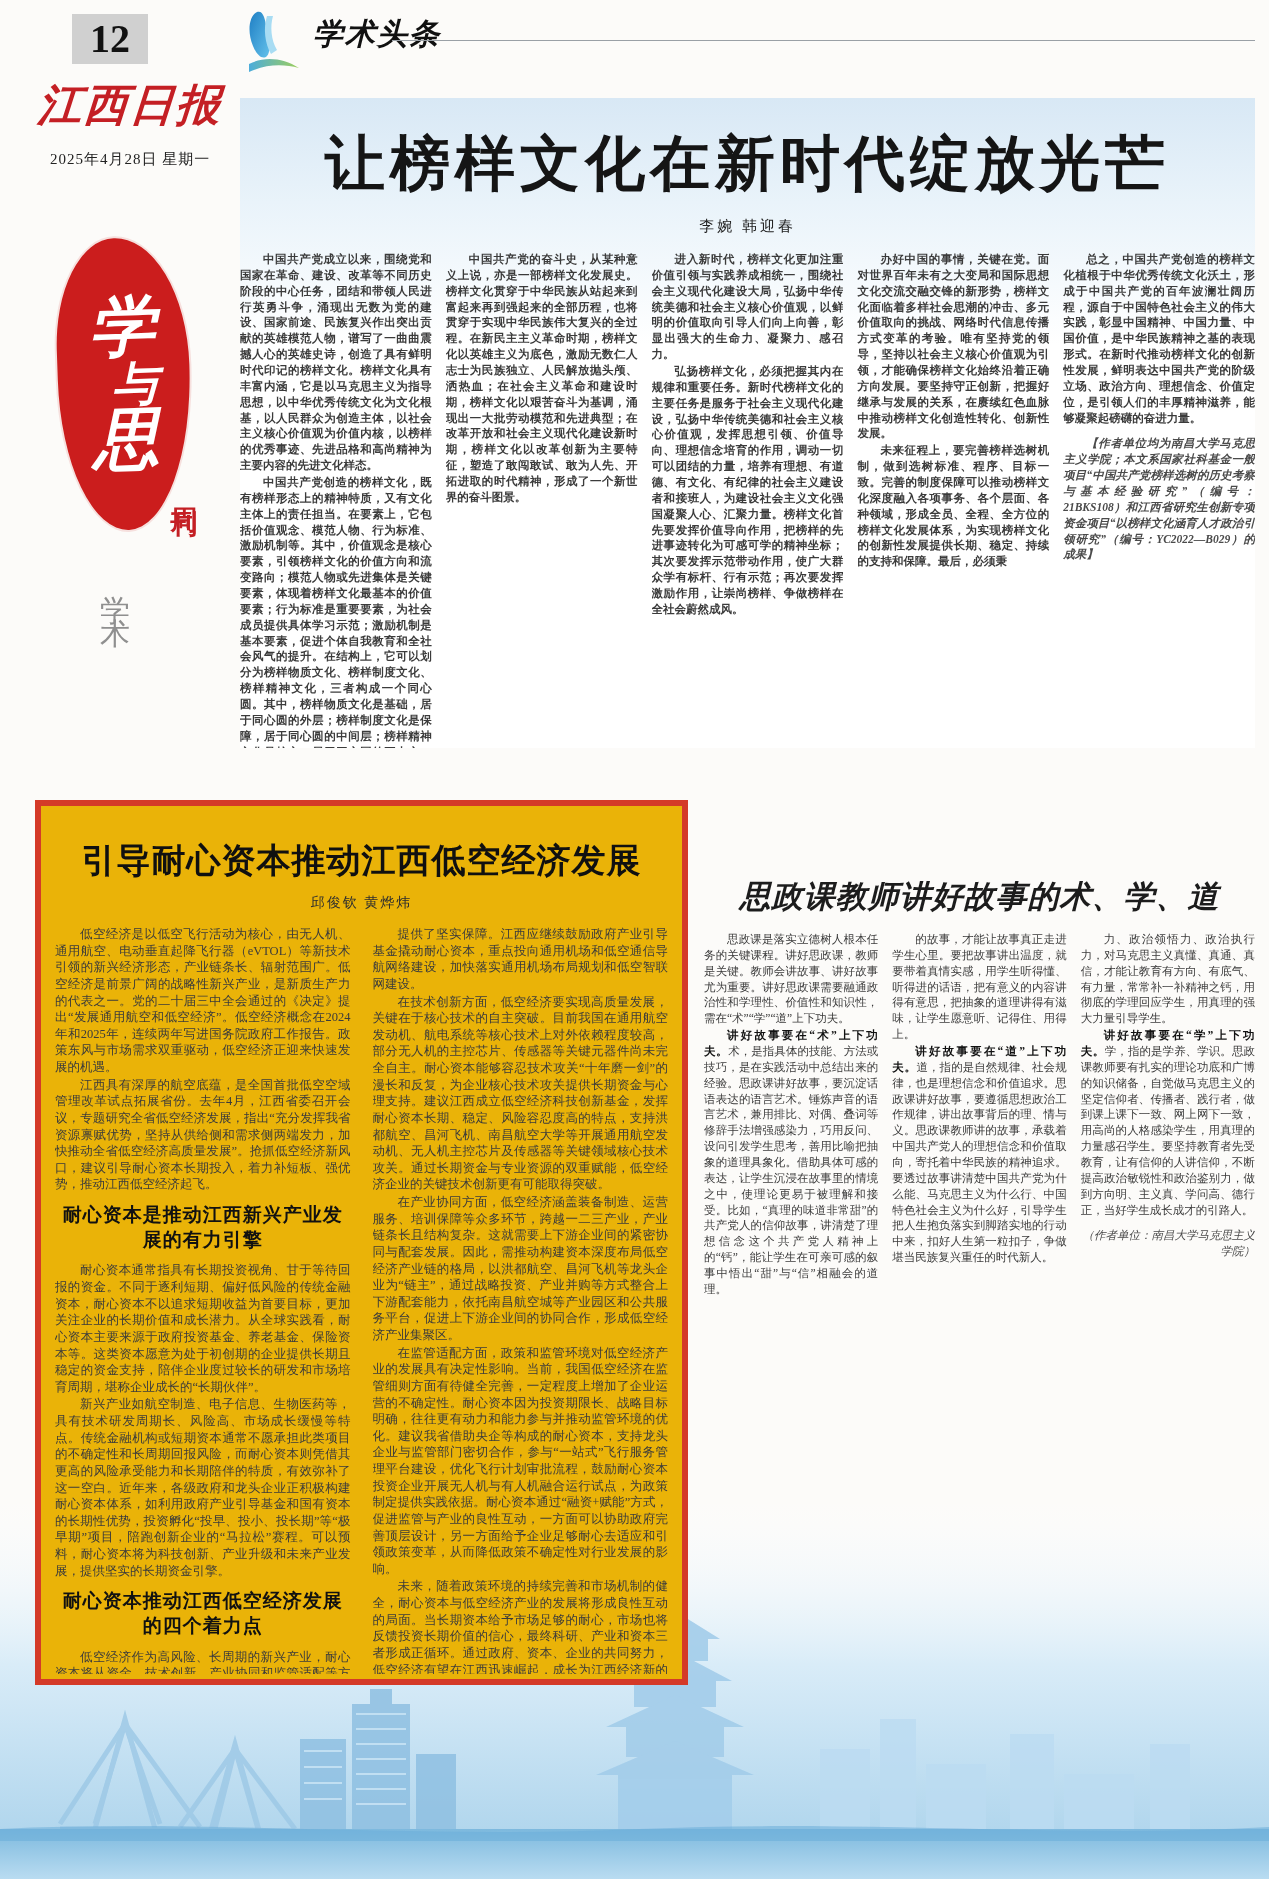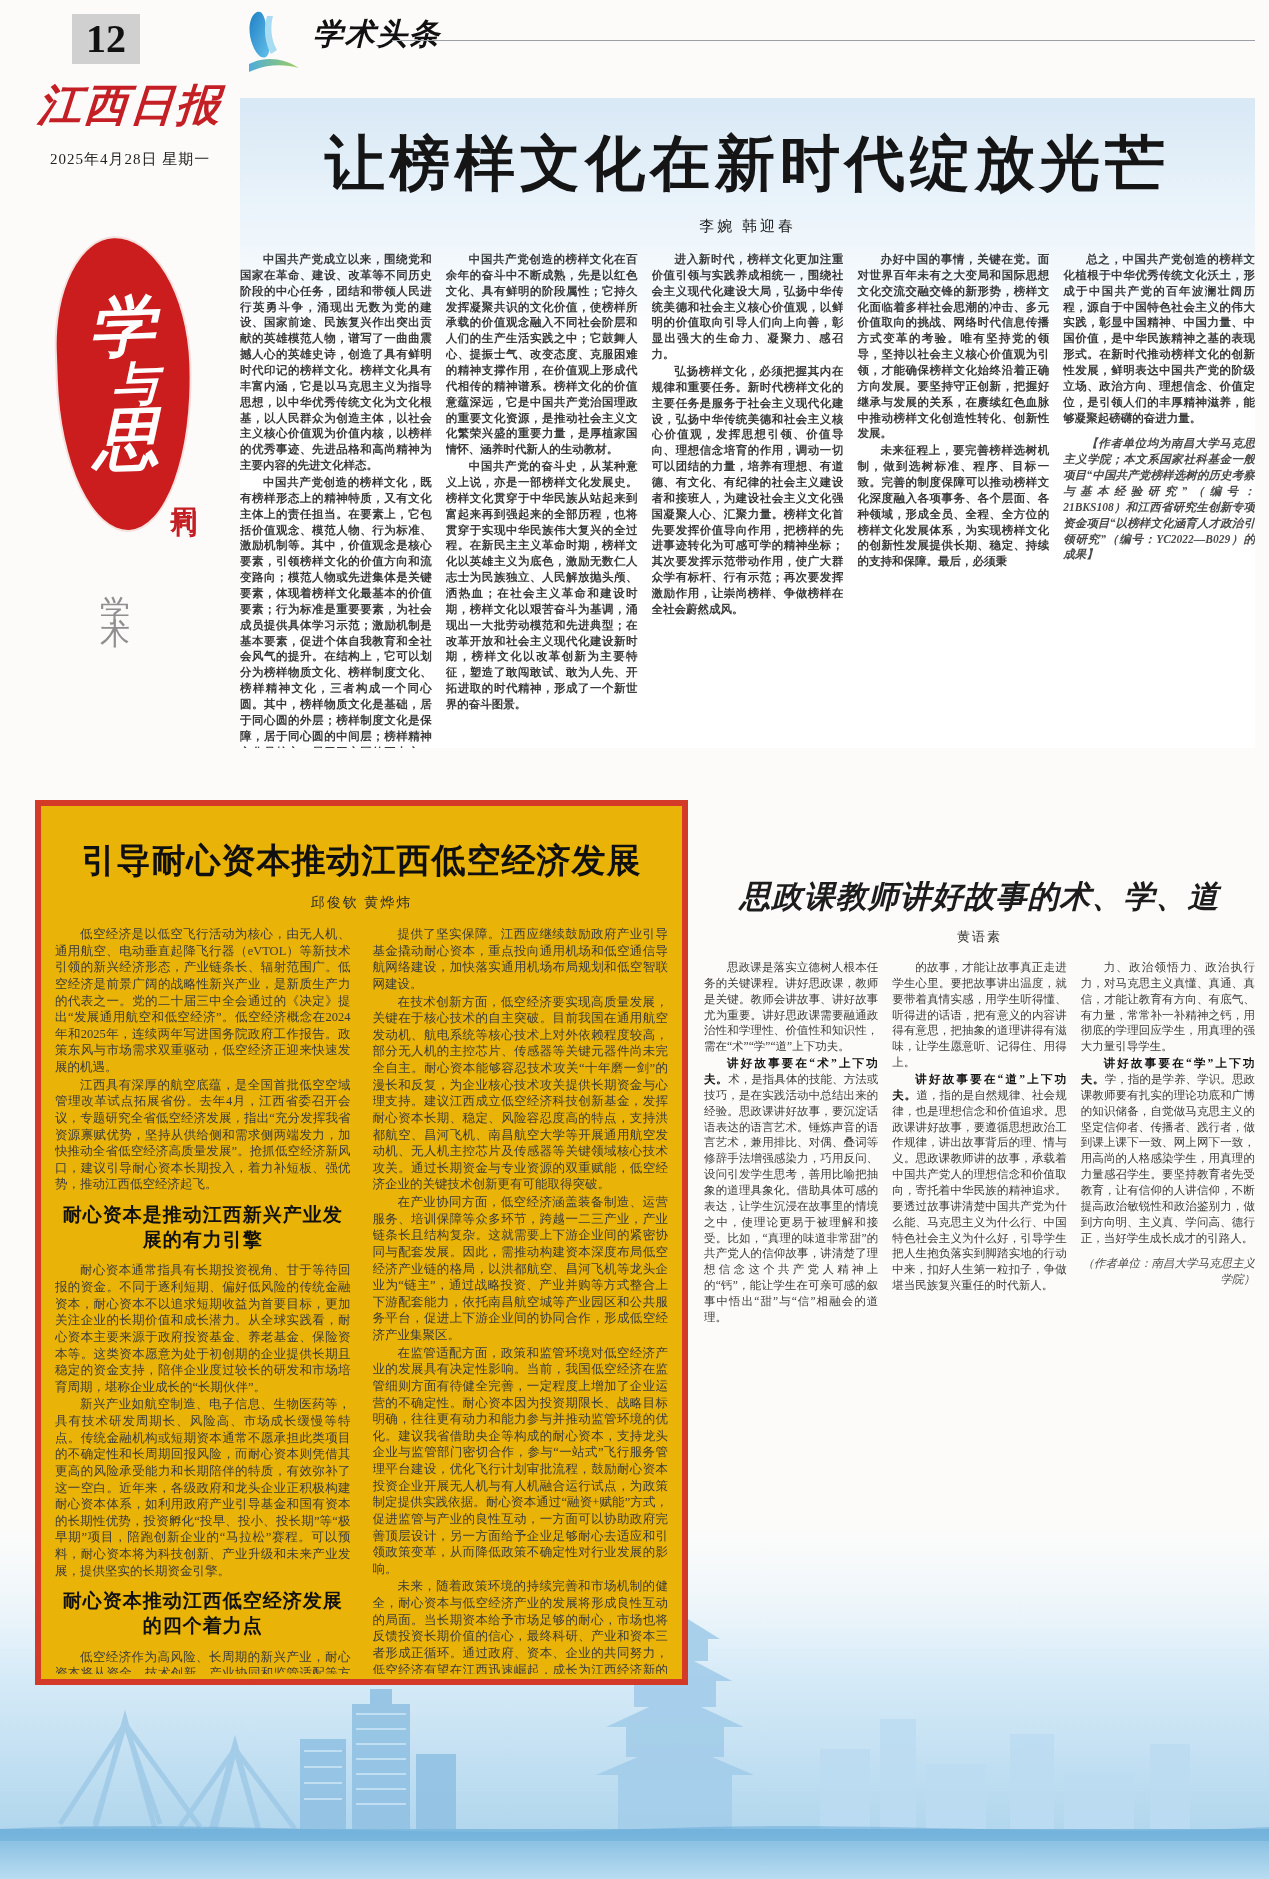--- a/index.html
+++ b/index.html
@@ -1,20 +1,20 @@
 <!DOCTYPE html>
 <html><head>
 <meta charset="utf-8">
 <style>
   * { margin:0; padding:0; box-sizing:border-box; }
   body { width:1269px; height:1879px; position:relative; background:#fcfbf9; overflow:hidden;
          font-family:"Liberation Serif","DejaVu Serif",serif; color:#2e2e2e; }
 
   
-  .pageno { position:absolute; left:72px; top:14px; width:68px; height:50px; background:#d0d0d0;
+  .pageno { position:absolute; left:72px; top:14px; width:76px; height:50px; background:#d0d0d0;
             font:bold 40px/50px "Liberation Serif",serif; text-align:center; color:#111; }
   .masthead { position:absolute; left:30px; top:76px; width:200px; text-align:center;
               font-family:"Liberation Serif",serif; font-weight:bold; font-style:italic;
               font-size:44px; color:#c41f24; letter-spacing:2px; transform:skewX(-4deg); }
   .dateline { position:absolute; left:18px; top:150px; width:224px; text-align:center;
               font-size:15px; color:#222; letter-spacing:1px; }
   .seal { position:absolute; left:58px; top:238px; width:132px; height:292px; background:#cb1d1d;
           border-radius:46% 54% 50% 50% / 38% 44% 56% 52%; transform:rotate(-2deg);
           display:flex; flex-direction:column; align-items:center; justify-content:center;
           box-shadow:0 0 0 2px rgba(203,29,29,.12); }
@@ -110,21 +110,20 @@
 
 <div class="main-article">
   <h1 class="main-title">让榜样文化在新时代绽放光芒</h1>
   <div class="main-byline">李婉  韩迎春</div>
   <div class="cols">
     <div class="col">
         <p>中国共产党成立以来，围绕党和国家在革命、建设、改革等不同历史阶段的中心任务，团结和带领人民进行英勇斗争，涌现出无数为党的建设、国家前途、民族复兴作出突出贡献的英雄模范人物，谱写了一曲曲震撼人心的英雄史诗，创造了具有鲜明时代印记的榜样文化。榜样文化具有丰富内涵，它是以马克思主义为指导思想，以中华优秀传统文化为文化根基，以人民群众为创造主体，以社会主义核心价值观为价值内核，以榜样的优秀事迹、先进品格和高尚精神为主要内容的先进文化样态。</p>
         <p>中国共产党创造的榜样文化，既有榜样形态上的精神特质，又有文化主体上的责任担当。在要素上，它包括价值观念、模范人物、行为标准、激励机制等。其中，价值观念是核心要素，引领榜样文化的价值方向和流变路向；模范人物或先进集体是关键要素，体现着榜样文化最基本的价值要素；行为标准是重要要素，为社会成员提供具体学习示范；激励机制是基本要素，促进个体自我教育和全社会风气的提升。在结构上，它可以划分为榜样物质文化、榜样制度文化、榜样精神文化，三者构成一个同心圆。其中，榜样物质文化是基础，居于同心圆的外层；榜样制度文化是保障，居于同心圆的中间层；榜样精神文化是核心，居于同心圆的正中心，它们构成相互支撑、有机融合的统一整体。在特征上，它具有先进性、阶级性、持久性。</p>
       </div>
     <div class="col">
-        <p>中国共产党创造的榜样文化在百余年的奋斗中不断成熟，先是以红色文化、具有鲜明的阶段属性；它持久发挥凝聚共识的文化价值，使榜样所承载的价值观念融入不同社会阶层和人们的生产生活实践之中；它鼓舞人心、提振士气、改变态度、克服困难的精神支撑作用，在价值观上形成代代相传的精神谱系。榜样文化的价值意蕴深远，它是中国共产党治国理政的重要文化资源，是推动社会主义文化繁荣兴盛的重要力量，是厚植家国情怀、涵养时代新人的生动教材。</p>
         <p>中国共产党的奋斗史，从某种意义上说，亦是一部榜样文化发展史。榜样文化贯穿于中华民族从站起来到富起来再到强起来的全部历程，也将贯穿于实现中华民族伟大复兴的全过程。在新民主主义革命时期，榜样文化以英雄主义为底色，激励无数仁人志士为民族独立、人民解放抛头颅、洒热血；在社会主义革命和建设时期，榜样文化以艰苦奋斗为基调，涌现出一大批劳动模范和先进典型；在改革开放和社会主义现代化建设新时期，榜样文化以改革创新为主要特征，塑造了敢闯敢试、敢为人先、开拓进取的时代精神，形成了一个新世界的奋斗图景。</p>
       </div>
     <div class="col">
         <p>进入新时代，榜样文化更加注重价值引领与实践养成相统一，围绕社会主义现代化建设大局，弘扬中华传统美德和社会主义核心价值观，以鲜明的价值取向引导人们向上向善，彰显出强大的生命力、凝聚力、感召力。</p>
         <p>弘扬榜样文化，必须把握其内在规律和重要任务。新时代榜样文化的主要任务是服务于社会主义现代化建设，弘扬中华传统美德和社会主义核心价值观，发挥思想引领、价值导向、理想信念培育的作用，调动一切可以团结的力量，培养有理想、有道德、有文化、有纪律的社会主义建设者和接班人，为建设社会主义文化强国凝聚人心、汇聚力量。榜样文化首先要发挥价值导向作用，把榜样的先进事迹转化为可感可学的精神坐标；其次要发挥示范带动作用，使广大群众学有标杆、行有示范；再次要发挥激励作用，让崇尚榜样、争做榜样在全社会蔚然成风。</p>
       </div>
     <div class="col">
         <p>办好中国的事情，关键在党。面对世界百年未有之大变局和国际思想文化交流交融交锋的新形势，榜样文化面临着多样社会思潮的冲击、多元价值取向的挑战、网络时代信息传播方式变革的考验。唯有坚持党的领导，坚持以社会主义核心价值观为引领，才能确保榜样文化始终沿着正确方向发展。要坚持守正创新，把握好继承与发展的关系，在赓续红色血脉中推动榜样文化创造性转化、创新性发展。</p>
         <p>未来征程上，要完善榜样选树机制，做到选树标准、程序、目标一致。完善的制度保障可以推动榜样文化深度融入各项事务、各个层面、各种领域，形成全员、全程、全方位的榜样文化发展体系，为实现榜样文化的创新性发展提供长期、稳定、持续的支持和保障。最后，必须秉</p>
       </div>
@@ -153,21 +152,20 @@
         <p>在技术创新方面，低空经济要实现高质量发展，关键在于核心技术的自主突破。目前我国在通用航空发动机、航电系统等核心技术上对外依赖程度较高，部分无人机的主控芯片、传感器等关键元器件尚未完全自主。耐心资本能够容忍技术攻关“十年磨一剑”的漫长和反复，为企业核心技术攻关提供长期资金与心理支持。建议江西成立低空经济科技创新基金，发挥耐心资本长期、稳定、风险容忍度高的特点，支持洪都航空、昌河飞机、南昌航空大学等开展通用航空发动机、无人机主控芯片及传感器等关键领域核心技术攻关。通过长期资金与专业资源的双重赋能，低空经济企业的关键技术创新更有可能取得突破。</p>
         <p>在产业协同方面，低空经济涵盖装备制造、运营服务、培训保障等众多环节，跨越一二三产业，产业链条长且结构复杂。这就需要上下游企业间的紧密协同与配套发展。因此，需推动构建资本深度布局低空经济产业链的格局，以洪都航空、昌河飞机等龙头企业为“链主”，通过战略投资、产业并购等方式整合上下游配套能力，依托南昌航空城等产业园区和公共服务平台，促进上下游企业间的协同合作，形成低空经济产业集聚区。</p>
         <p>在监管适配方面，政策和监管环境对低空经济产业的发展具有决定性影响。当前，我国低空经济在监管细则方面有待健全完善，一定程度上增加了企业运营的不确定性。耐心资本因为投资期限长、战略目标明确，往往更有动力和能力参与并推动监管环境的优化。建议我省借助央企等构成的耐心资本，支持龙头企业与监管部门密切合作，参与“一站式”飞行服务管理平台建设，优化飞行计划审批流程，鼓励耐心资本投资企业开展无人机与有人机融合运行试点，为政策制定提供实践依据。耐心资本通过“融资+赋能”方式，促进监管与产业的良性互动，一方面可以协助政府完善顶层设计，另一方面给予企业足够耐心去适应和引领政策变革，从而降低政策不确定性对行业发展的影响。</p>
         <p>未来，随着政策环境的持续完善和市场机制的健全，耐心资本与低空经济产业的发展将形成良性互动的局面。当长期资本给予市场足够的耐心，市场也将反馈投资长期价值的信心，最终科研、产业和资本三者形成正循环。通过政府、资本、企业的共同努力，低空经济有望在江西迅速崛起，成长为江西经济新的支柱产业，为推动江西经济社会高质量发展作出贡献。</p>
       </div>
   </div>
 </div>
 
 <div class="right-article">
   <h2 class="right-title">思政课教师讲好故事的术、学、道</h2>
-  <div class="right-byline">黄语素</div>
   <div class="cols">
     <div class="col">
         <p>思政课是落实立德树人根本任务的关键课程。讲好思政课，教师是关键。教师会讲故事、讲好故事尤为重要。讲好思政课需要融通政治性和学理性、价值性和知识性，需在“术”“学”“道”上下功夫。</p>
         <p class=""><strong>讲好故事要在“术”上下功夫。</strong>术，是指具体的技能、方法或技巧，是在实践活动中总结出来的经验。思政课讲好故事，要沉淀话语表达的语言艺术。锤炼声音的语言艺术，兼用排比、对偶、叠词等修辞手法增强感染力，巧用反问、设问引发学生思考，善用比喻把抽象的道理具象化。借助具体可感的表达，让学生沉浸在故事里的情境之中，使理论更易于被理解和接受。比如，“真理的味道非常甜”的共产党人的信仰故事，讲清楚了理想信念这个共产党人精神上的“钙”，能让学生在可亲可感的叙事中悟出“甜”与“信”相融会的道理。</p>
       </div>
     <div class="col">
         <p>的故事，才能让故事真正走进学生心里。要把故事讲出温度，就要带着真情实感，用学生听得懂、听得进的话语，把有意义的内容讲得有意思，把抽象的道理讲得有滋味，让学生愿意听、记得住、用得上。</p>
         <p class=""><strong>讲好故事要在“道”上下功夫。</strong>道，指的是自然规律、社会规律，也是理想信念和价值追求。思政课讲好故事，要遵循思想政治工作规律，讲出故事背后的理、情与义。思政课教师讲的故事，承载着中国共产党人的理想信念和价值取向，寄托着中华民族的精神追求。要透过故事讲清楚中国共产党为什么能、马克思主义为什么行、中国特色社会主义为什么好，引导学生把人生抱负落实到脚踏实地的行动中来，扣好人生第一粒扣子，争做堪当民族复兴重任的时代新人。</p>
       </div>
     <div class="col">

